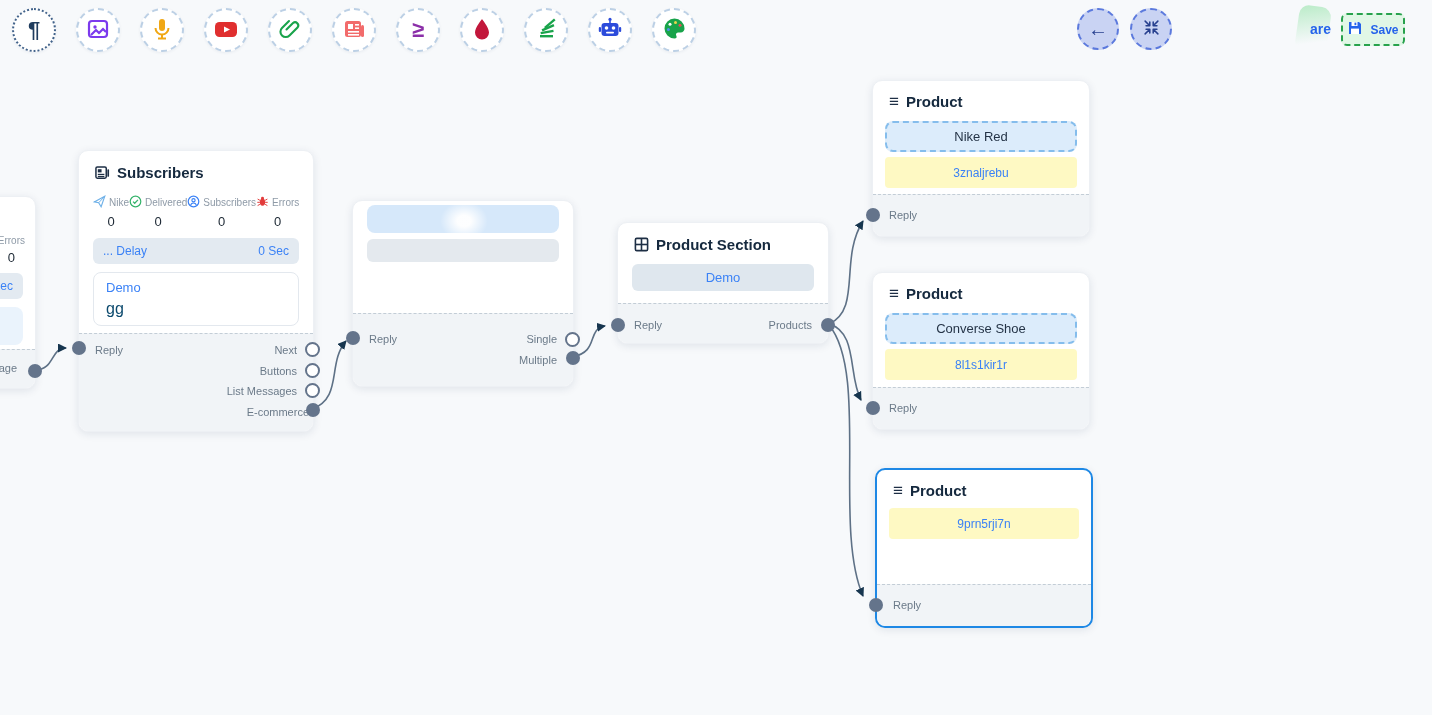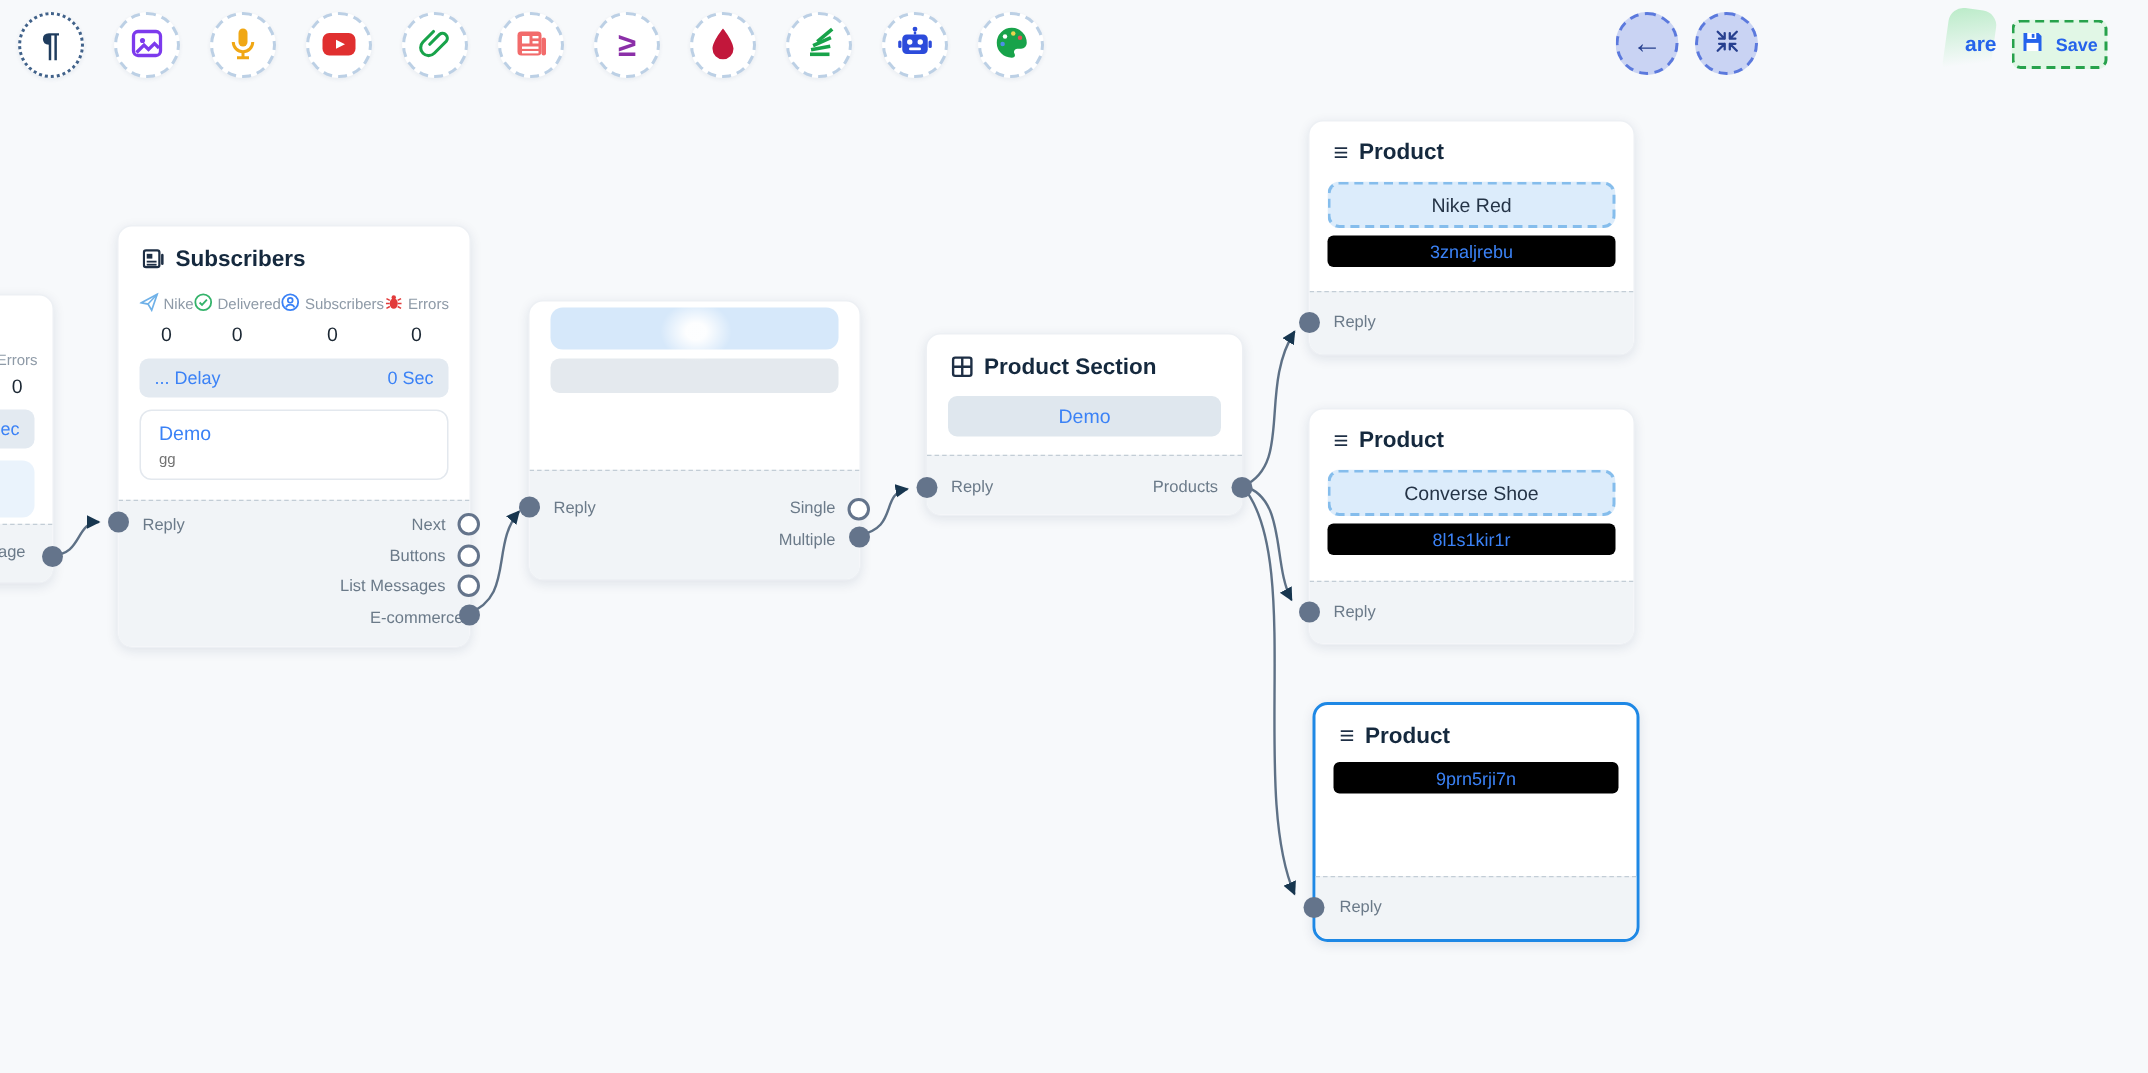--- a/index.html
+++ b/index.html
@@ -31,24 +31,24 @@
   .handle.hollow{background:#fff;border:2px solid #64748b;width:11px;height:11px;}
 
   .stats{display:flex;justify-content:space-between;padding:10px 14px 0;}
   .stat{text-align:center;}
   .sl{display:flex;align-items:center;gap:3px;font-size:10px;color:#8e9aa7;}
   .sv{font-size:13px;color:#1b2733;margin-top:4px;}
 
   .chip{margin:9px 14px 0;background:#e3eaf1;border-radius:6px;padding:6px 10px;display:flex;justify-content:space-between;font-size:12px;color:#3b82f6;}
   .msgbox{margin:8px 14px 0;background:#fff;border:1px solid #e3e8ee;border-radius:8px;padding:7px 12px;}
   .t1{color:#3b82f6;font-size:13px;margin-bottom:5px;}
-  .t2{color:#737373;font-size:10px;}
+  .t2{color:#0c4a6e;font-size:16px;}
 
   .pbox{margin:7px 12px 0;background:#dcecfb;border:2px dashed #85bdec;border-radius:8px;height:27px;display:flex;align-items:center;justify-content:center;font-size:13px;color:#253447;position:relative;}
-  .codebox{margin:5px 12px 0;background:#000000;border-radius:4px;height:21px;display:flex;align-items:center;justify-content:center;font-size:12px;color:#3b82f6;}
+  .codebox{margin:5px 12px 0;background:#fef9c3;border-radius:4px;height:31px;display:flex;align-items:center;justify-content:center;font-size:12px;color:#3b82f6;}
   .graybox{margin:6px 14px 0;background:#e4e9ee;border-radius:6px;height:23px;}
   .catbox{margin:4px 14px 0;background:#d6e8fa;border:2px dashed #6facе8;border-color:#6face8;border-radius:8px;height:28px;position:relative;}
   .smudge{position:absolute;left:38%;top:-4px;width:48px;height:40px;background:radial-gradient(ellipse at center,rgba(255,255,255,.95) 20%,rgba(255,255,255,0) 70%);}
   .demobox{margin:7px 14px 0;background:#dfe7ee;border-radius:6px;height:27px;display:flex;align-items:center;justify-content:center;font-size:13px;color:#3b82f6;}
 </style>
 </head>
 <body>
 
 <div class="canvas">
 

